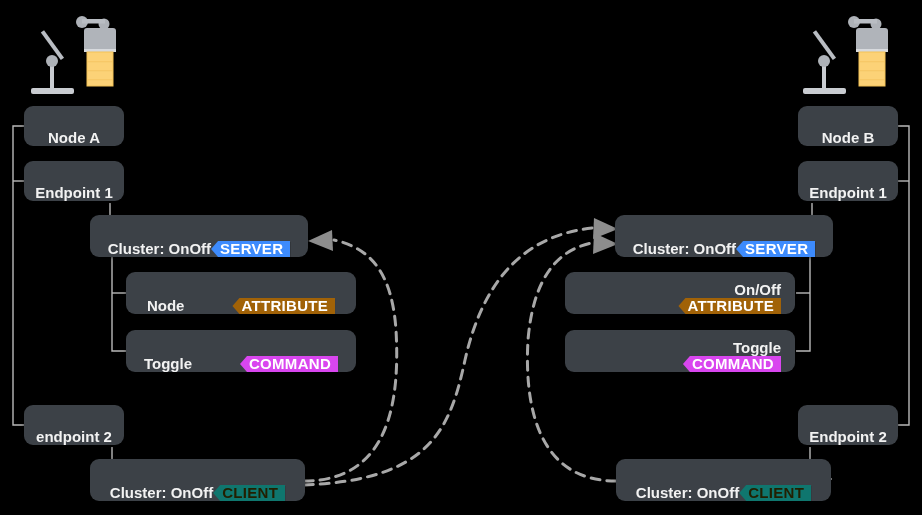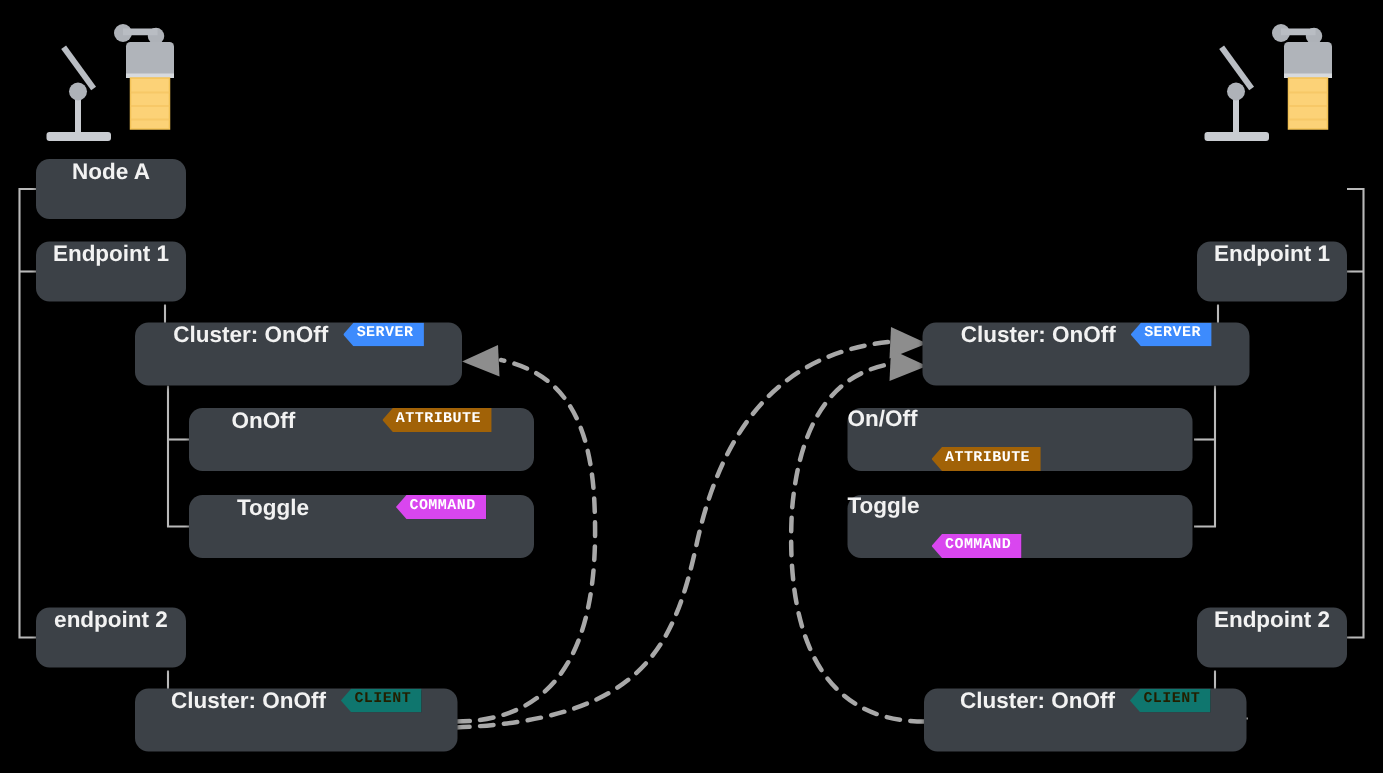--- a/index.html
+++ b/index.html
@@ -2,36 +2,36 @@
 <html><head>
 <meta charset="utf-8">
 <style>
   html,body{margin:0;padding:0;background:#000;}
   body{width:922px;height:515px;overflow:hidden;
        font-family:"Liberation Sans","DejaVu Sans",sans-serif;}
   #stage{position:relative;width:922px;height:515px;background:#000;}
 
   
   .box{position:absolute;background:#3c4147;border-radius:9px;
-       display:flex;align-items:flex-start;box-sizing:border-box;
+       display:flex;align-items:flex-end;box-sizing:border-box;
        color:#f2f2f2;font-size:15px;font-weight:700;
        box-shadow:0 1px 3px rgba(0,0,0,.55);}
   .box.center{justify-content:center;}
   .box .lbl{white-space:nowrap;}
 
   
-  .row{justify-content:center;gap:10px;}
+  .row{justify-content:center;}
   .row.pad-r{justify-content:flex-end;padding-right:14px;flex-direction:column;}
 
   
-  .badge{display:inline-block;position:relative;font-size:10px;
+  .badge{display:inline-block;position:relative;font-size:15px;
          font-weight:700;letter-spacing:.3px;line-height:16px;
          height:16px;padding:0 7px 0 9px;white-space:nowrap;
          clip-path:polygon(7px 0,100% 0,100% 100%,7px 100%,0 50%);
-         filter:drop-shadow(1px 1px 0 rgba(0,0,0,.55));font-family:Liberation Mono, monospace;}
+         filter:drop-shadow(1px 1px 0 rgba(0,0,0,.55));}
   .badge.server   {background:#3d8bfd;color:#ffffff;}
   .badge.client   {background:#0f766e;color:#231f00;}
   .badge.attribute{background:#a16207;color:#ffffff;}
   .badge.command  {background:#d946ef;color:#ffffff;}
 
   
   svg.overlay{position:absolute;left:0;top:0;width:922px;height:515px;
               pointer-events:none;}
   .tree{fill:none;stroke:#b9b9b9;stroke-width:1.4;}
   .dash{fill:none;stroke:#a8a8a8;stroke-width:3;stroke-linecap:round;
@@ -116,38 +116,41 @@
   <div class="box center" style="left:24px;top:161px;width:100px;height:40px;">
     <span class="lbl">Endpoint 1</span>
   </div>
 
   <div class="box row" style="left:90px;top:215px;width:218px;height:42px;">
     <span class="lbl">Cluster: OnOff</span>
     <span class="badge server">SERVER</span>
   </div>
 
   <div class="box row" style="left:126px;top:272px;width:230px;height:42px;">
-    <span class="lbl">OnOff</span>
+    <span class="lbl">Node</span>
     <span class="badge attribute" style="margin-left:48px;">ATTRIBUTE</span>
   </div>
 
   <div class="box row" style="left:126px;top:330px;width:230px;height:42px;">
     <span class="lbl">Toggle</span>
     <span class="badge command" style="margin-left:48px;">COMMAND</span>
   </div>
 
   <div class="box center" style="left:24px;top:405px;width:100px;height:40px;">
     <span class="lbl">endpoint 2</span>
   </div>
 
   <div class="box row" style="left:90px;top:459px;width:215px;height:42px;">
     <span class="lbl">Cluster: OnOff</span>
     <span class="badge client">CLIENT</span>
   </div>
 
+  <div class="box center" style="left:798px;top:106px;width:100px;height:40px;">
+    <span class="lbl">Node B</span>
+  </div>
 
   <div class="box center" style="left:798px;top:161px;width:100px;height:40px;">
     <span class="lbl">Endpoint 1</span>
   </div>
 
   <div class="box row" style="left:615px;top:215px;width:218px;height:42px;">
     <span class="lbl">Cluster: OnOff</span>
     <span class="badge server">SERVER</span>
   </div>
 

